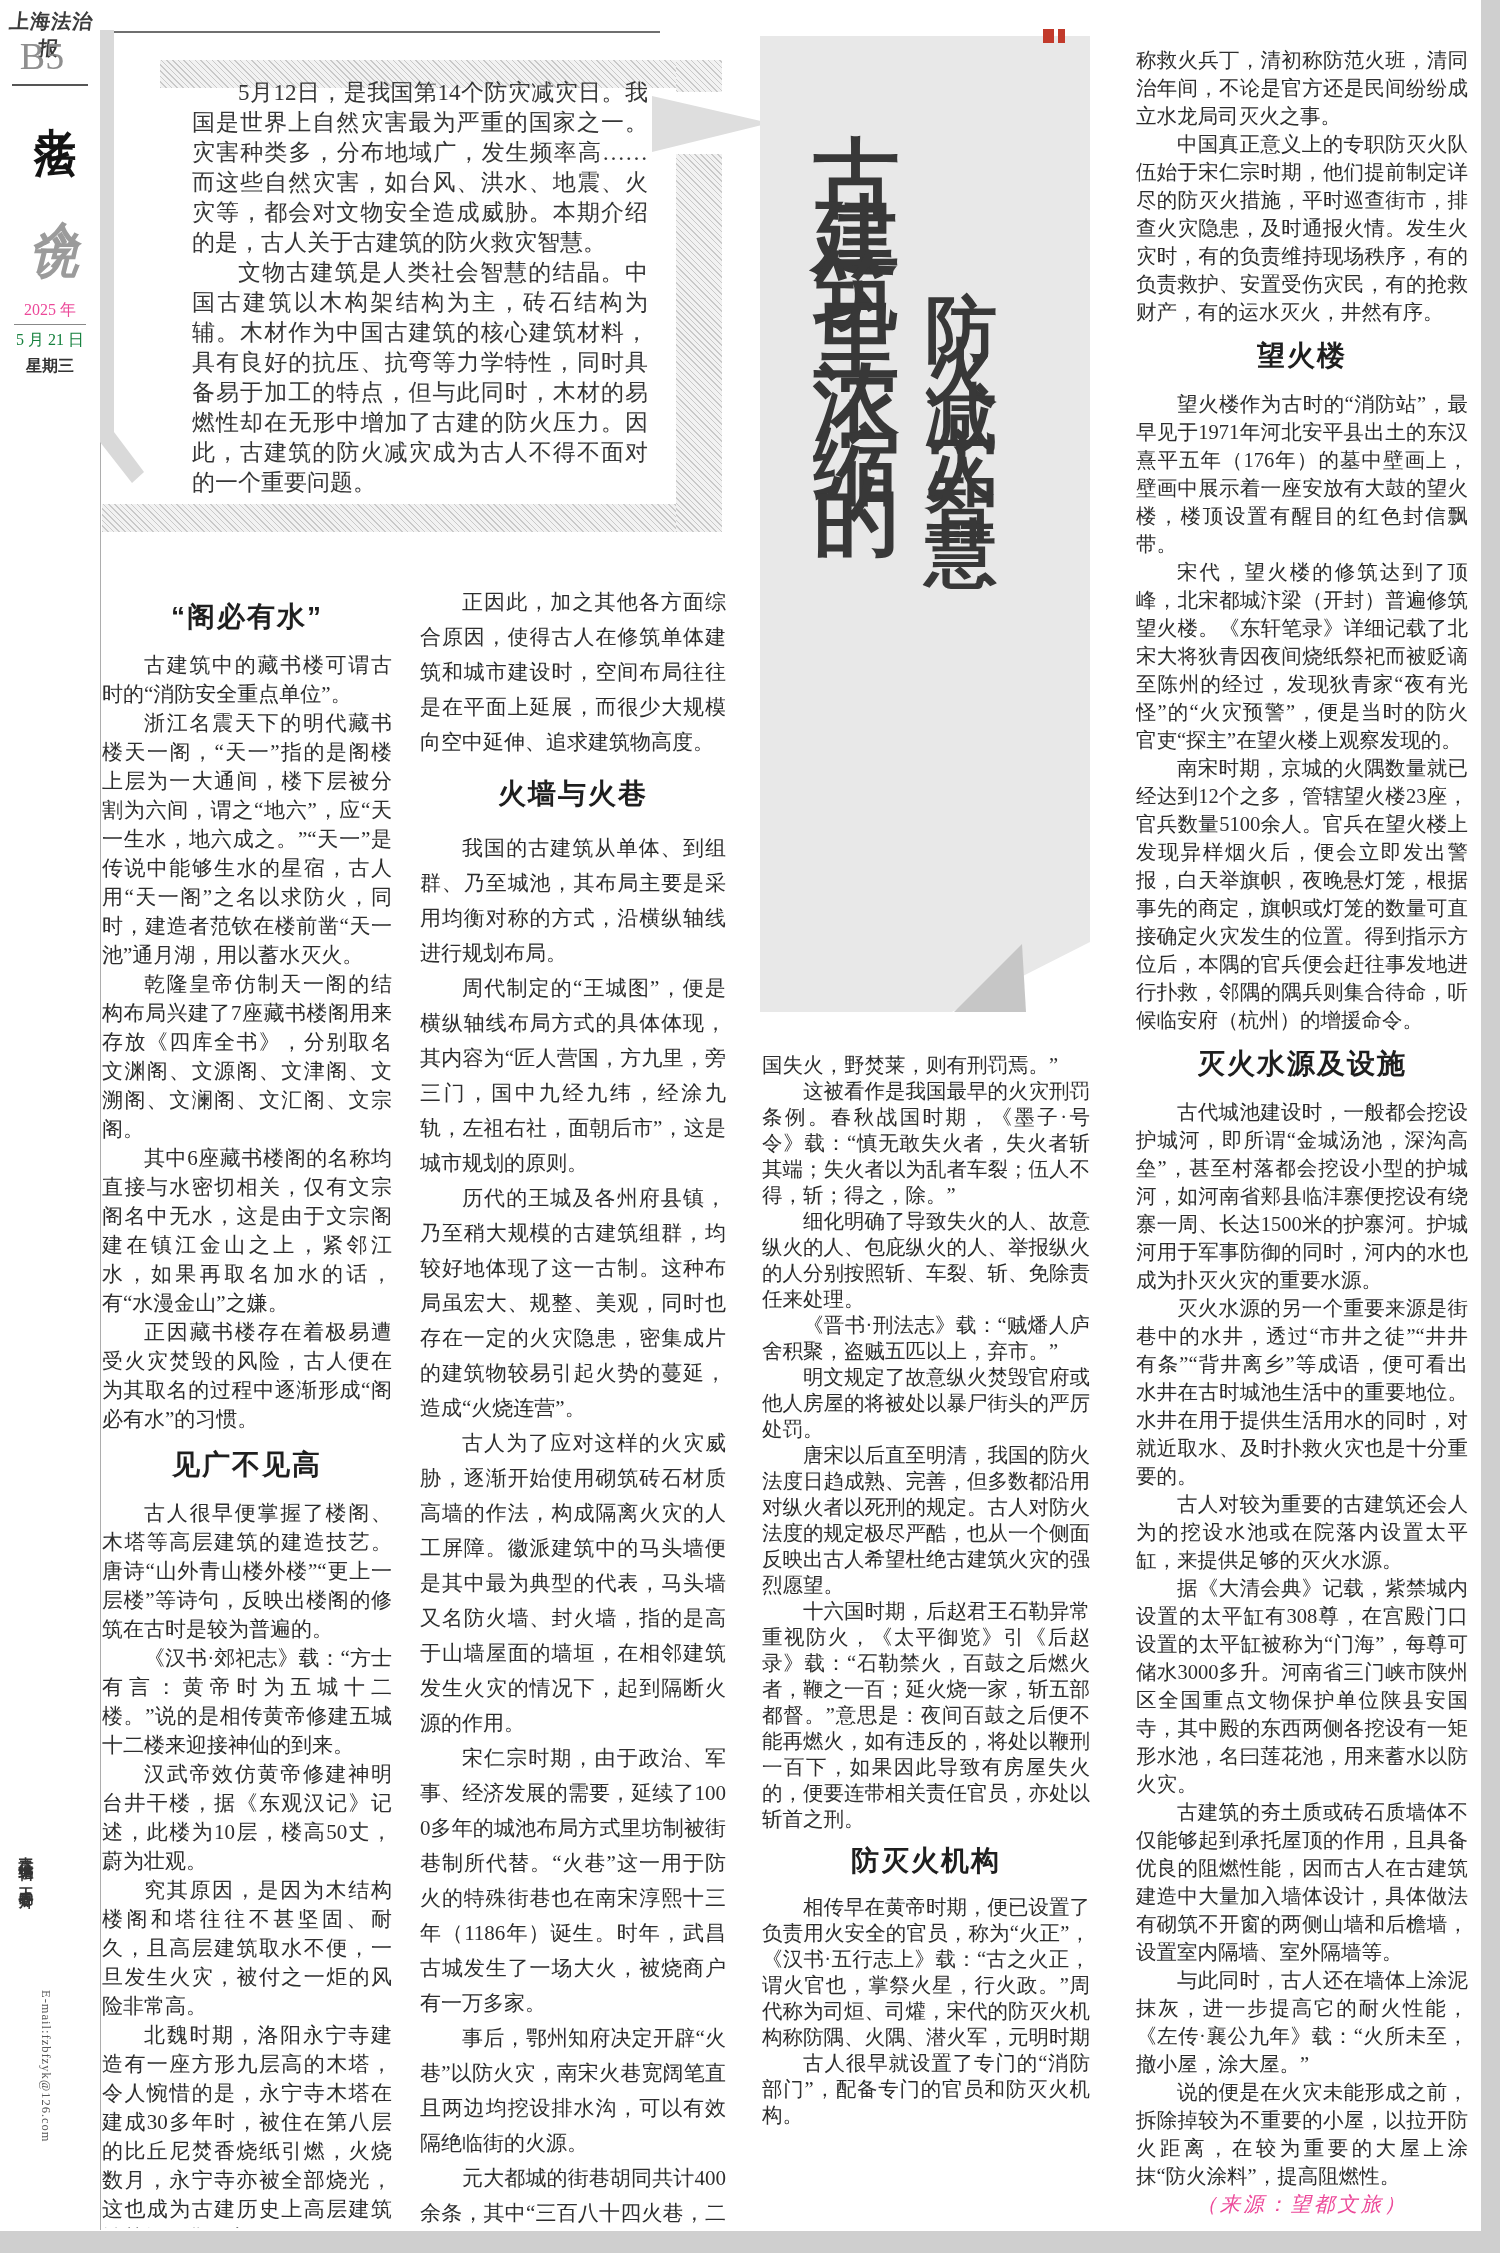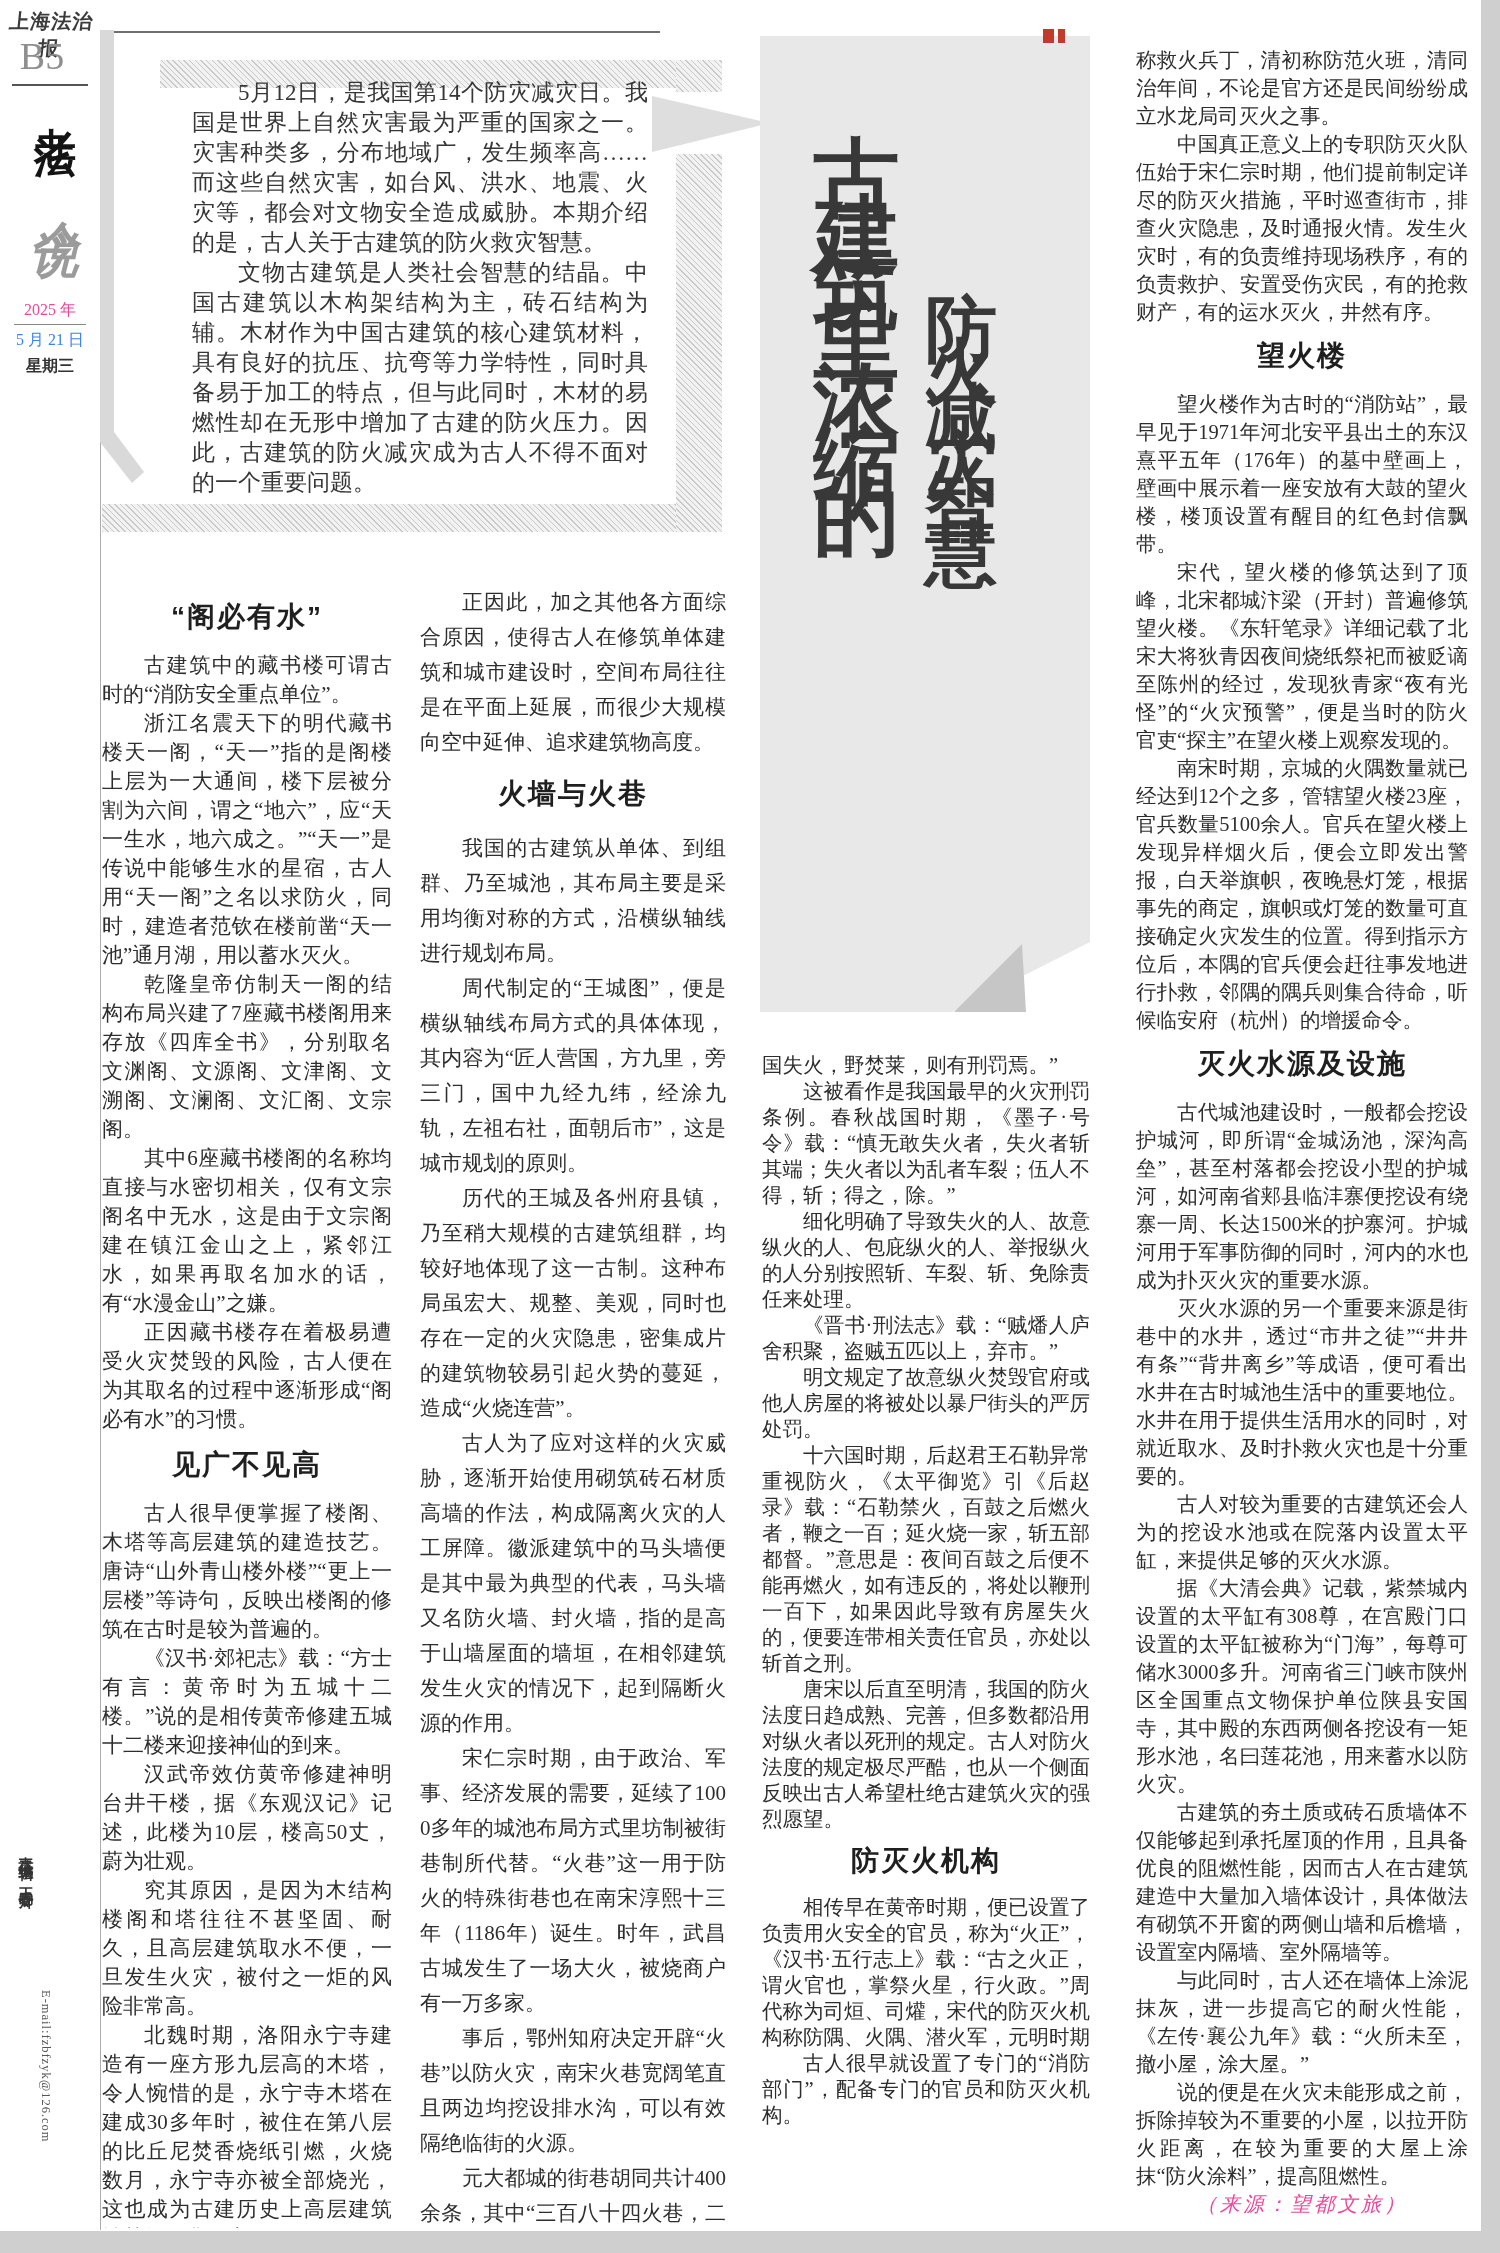--- a/index.html
+++ b/index.html
@@ -10,21 +10,21 @@
   .vr{writing-mode:vertical-rl;}
   
   .paper-name{left:2px;top:8px;width:96px;text-align:center;font-size:20px;font-weight:700;
               color:#3b3b3b;letter-spacing:1px;transform:skewX(-6deg);}
   .page-no{left:0;top:34px;width:84px;text-align:center;font-size:38px;color:#8f8f8f;}
   .mast-rule1{left:12px;top:84px;width:76px;height:2px;background:#555;}
   .col-title-1{left:27px;top:94px;font-size:42px;font-weight:700;color:#141414;letter-spacing:8px;}
   .col-title-2{left:22px;top:182px;font-size:48px;font-weight:700;font-style:italic;color:#9b9b9b;letter-spacing:10px;}
   .date-y{left:0;top:300px;width:100px;text-align:center;font-size:16px;color:#ec4899;}
   .mast-rule2{left:14px;top:324px;width:72px;height:1px;background:#888;}
-  .date-d{left:0;top:330px;width:100px;text-align:center;font-size:16px;color:#3b82f6;}
+  .date-d{left:0;top:330px;width:100px;text-align:center;font-size:16px;color:#15803d;}
   .weekday{left:0;top:356px;width:100px;text-align:center;font-size:16px;font-weight:700;color:#333;}
   .divider{left:100px;top:30px;width:1px;height:2200px;background:#adadad;}
   .editor{left:16px;top:1845px;font-size:15px;font-weight:700;color:#333;letter-spacing:3px;}
   .email{left:38px;top:1990px;font-size:12.5px;color:#555;letter-spacing:1px;}
   
   .top-rule{left:100px;top:31px;width:560px;height:2px;background:#6f6f6f;}
   .hatch{background:repeating-linear-gradient(45deg,#c9c9c9 0 1px,#f2f2f2 1px 4px);}
   .hatch-top{left:160px;top:60px;width:562px;height:28px;}
   .hatch-right{left:676px;top:60px;width:46px;height:472px;}
   .hatch-bottom{left:102px;top:504px;width:574px;height:28px;}
@@ -128,22 +128,22 @@
     <p>最早上溯至周，古人便已经开始利用法度条文来管理与火相关的社会活动了。</p>
     <p>《周礼·夏官·司爟》载：“凡</p>
   </div>
 
   <div class="abs col c3">
     <p class="noind">国失火，野焚莱，则有刑罚焉。”</p>
     <p>这被看作是我国最早的火灾刑罚条例。春秋战国时期，《墨子·号令》载：“慎无敢失火者，失火者斩其端；失火者以为乱者车裂；伍人不得，斩；得之，除。”</p>
     <p>细化明确了导致失火的人、故意纵火的人、包庇纵火的人、举报纵火的人分别按照斩、车裂、斩、免除责任来处理。</p>
     <p>《晋书·刑法志》载：“贼燔人庐舍积聚，盗贼五匹以上，弃市。”</p>
     <p>明文规定了故意纵火焚毁官府或他人房屋的将被处以暴尸街头的严厉处罚。</p>
+    <p>唐宋以后直至明清，我国的防火法度日趋成熟、完善，但多数都沿用对纵火者以死刑的规定。古人对防火法度的规定极尽严酷，也从一个侧面反映出古人希望杜绝古建筑火灾的强烈愿望。</p>
     <p>十六国时期，后赵君王石勒异常重视防火，《太平御览》引《后赵录》载：“石勒禁火，百鼓之后燃火者，鞭之一百；延火烧一家，斩五部都督。”意思是：夜间百鼓之后便不能再燃火，如有违反的，将处以鞭刑一百下，如果因此导致有房屋失火的，便要连带相关责任官员，亦处以斩首之刑。</p>
-    <p>唐宋以后直至明清，我国的防火法度日趋成熟、完善，但多数都沿用对纵火者以死刑的规定。古人对防火法度的规定极尽严酷，也从一个侧面反映出古人希望杜绝古建筑火灾的强烈愿望。</p>
     <h3 class="sec-h">防灭火机构</h3>
     <p>相传早在黄帝时期，便已设置了负责用火安全的官员，称为“火正”，《汉书·五行志上》载：“古之火正，谓火官也，掌祭火星，行火政。”周代称为司烜、司爟，宋代的防灭火机构称防隅、火隅、潜火军，元明时期</p>
     <p>古人很早就设置了专门的“消防部门”，配备专门的官员和防灭火机构。</p>
   </div>
 
   <div class="abs col c4">
     <p class="noind">称救火兵丁，清初称防范火班，清同治年间，不论是官方还是民间纷纷成立水龙局司灭火之事。</p>
     <p>中国真正意义上的专职防灭火队伍始于宋仁宗时期，他们提前制定详尽的防灭火措施，平时巡查街市，排查火灾隐患，及时通报火情。发生火灾时，有的负责维持现场秩序，有的负责救护、安置受伤灾民，有的抢救财产，有的运水灭火，井然有序。</p>
     <h3 class="sec-h">望火楼</h3>
     <p>望火楼作为古时的“消防站”，最早见于1971年河北安平县出土的东汉熹平五年（176年）的墓中壁画上，壁画中展示着一座安放有大鼓的望火楼，楼顶设置有醒目的红色封信飘带。</p>

